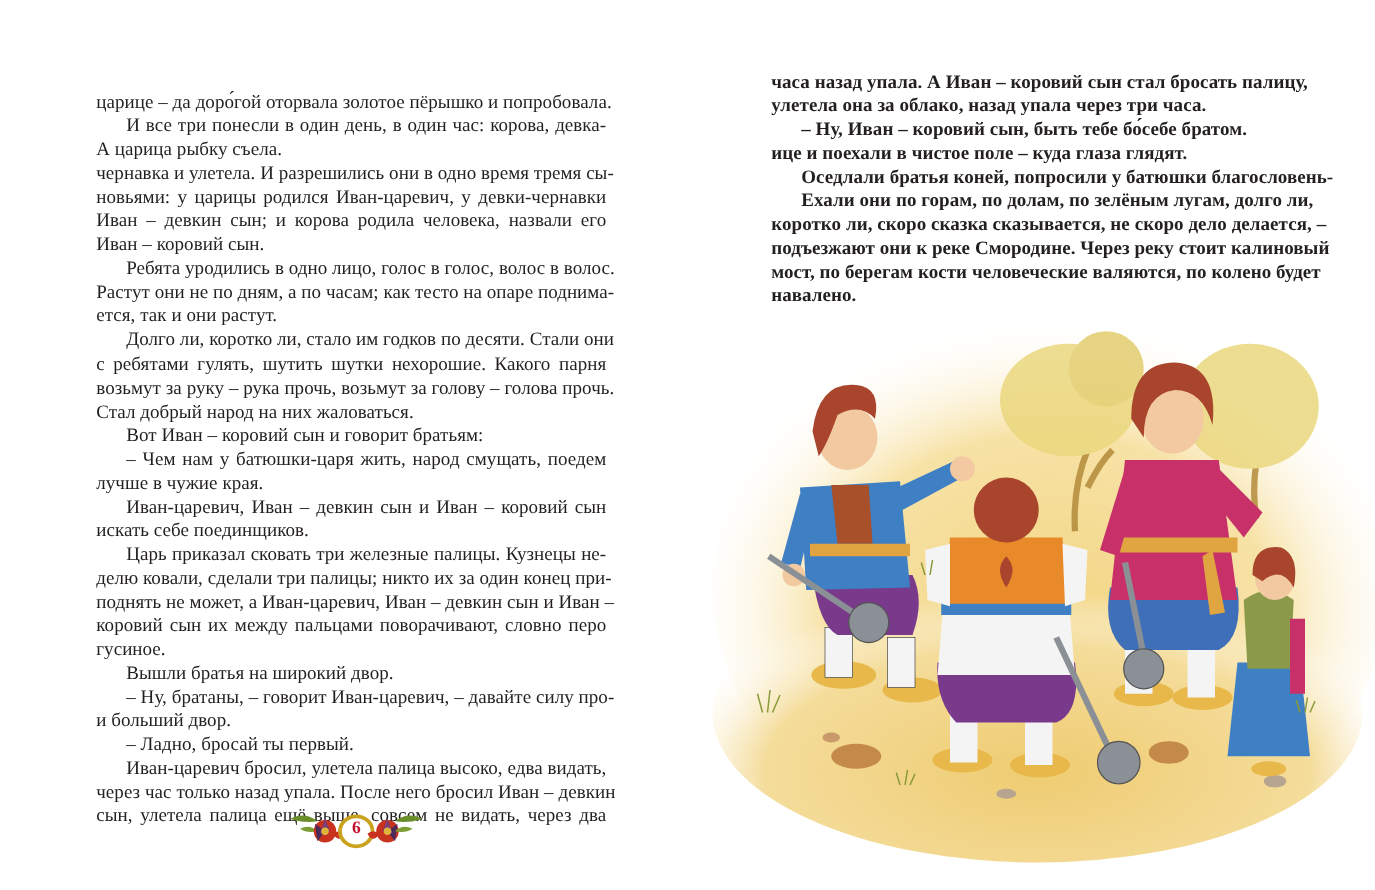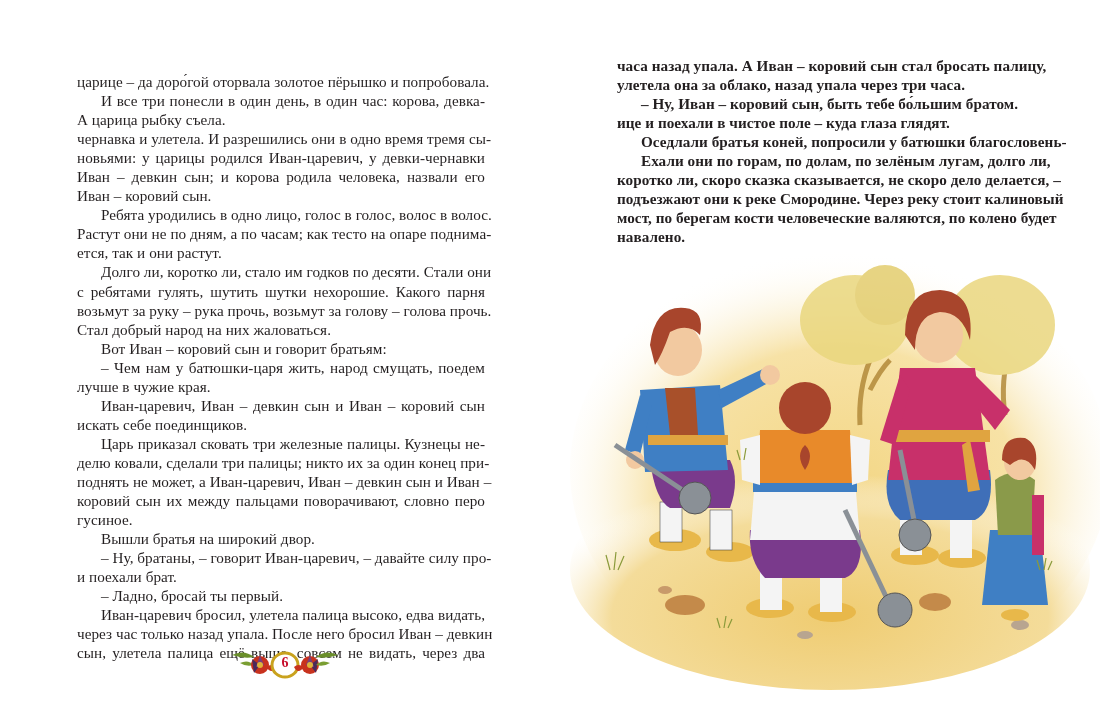--- a/index.html
+++ b/index.html
@@ -58,21 +58,21 @@
       <span class="line last">лучше в чужие края.</span>
       <span class="line indent">Иван-царевич, Иван – девкин сын и Иван – коровий сын</span>
       <span class="line last">искать себе поединщиков.</span>
       <span class="line indent">Царь приказал сковать три железные палицы. Кузнецы не-</span>
       <span class="line">делю ковали, сделали три палицы; никто их за один конец при-</span>
       <span class="line">поднять не может, а Иван-царевич, Иван – девкин сын и Иван –</span>
       <span class="line">коровий сын их между пальцами поворачивают, словно перо</span>
       <span class="line last">гусиное.</span>
       <span class="line indent last">Вышли братья на широкий двор.</span>
       <span class="line indent">– Ну, братаны, – говорит Иван-царевич, – давайте силу про-</span>
-      <span class="line last">и поехали брат.</span>
+      <span class="line last">и больший двор.</span>
       <span class="line indent last">– Ладно, бросай ты первый.</span>
       <span class="line indent">Иван-царевич бросил, улетела палица высоко, едва видать,</span>
       <span class="line">через час только назад упала. После него бросил Иван – девкин</span>
       <span class="line">сын, улетела палица ещё выше, совсем не видать, через два</span>
     </div>
 
   <div class="folio">
     <svg width="110" height="40" viewBox="0 0 110 40">
 
       <path d="M2 10 Q14 4 24 12 Q14 14 2 10 Z" fill="#6a8e2a"></path>
@@ -96,21 +96,21 @@
       <path d="M100 18 Q92 14 86 20 Q94 22 100 18 Z" fill="#7a9e32"></path>
     </svg>
     <span class="folio-num">6</span>
   </div>
 </div>
 
 <div class="page page-right">
   <div class="text-block right-text" id="right-text">
       <span class="line">часа назад упала. А Иван – коровий сын стал бросать палицу,</span>
       <span class="line last">улетела она за облако, назад упала через три часа.</span>
-      <span class="line indent last">– Ну, Иван – коровий сын, быть тебе бо́льшим братом.</span>
+      <span class="line indent last">– Ну, Иван – коровий сын, быть тебе бо́себе братом.</span>
       <span class="line last">ице и поехали в чистое поле – куда глаза глядят.</span>
       <span class="line indent">Оседлали братья коней, попросили у батюшки благословень-</span>
       <span class="line indent">Ехали они по горам, по долам, по зелёным лугам, долго ли,</span>
       <span class="line">коротко ли, скоро сказка сказывается, не скоро дело делается, –</span>
       <span class="line">подъезжают они к реке Смородине. Через реку стоит калиновый</span>
       <span class="line">мост, по берегам кости человеческие валяются, по колено будет</span>
       <span class="line last">навалено.</span>
     </div>
 
   <div class="illustration">

